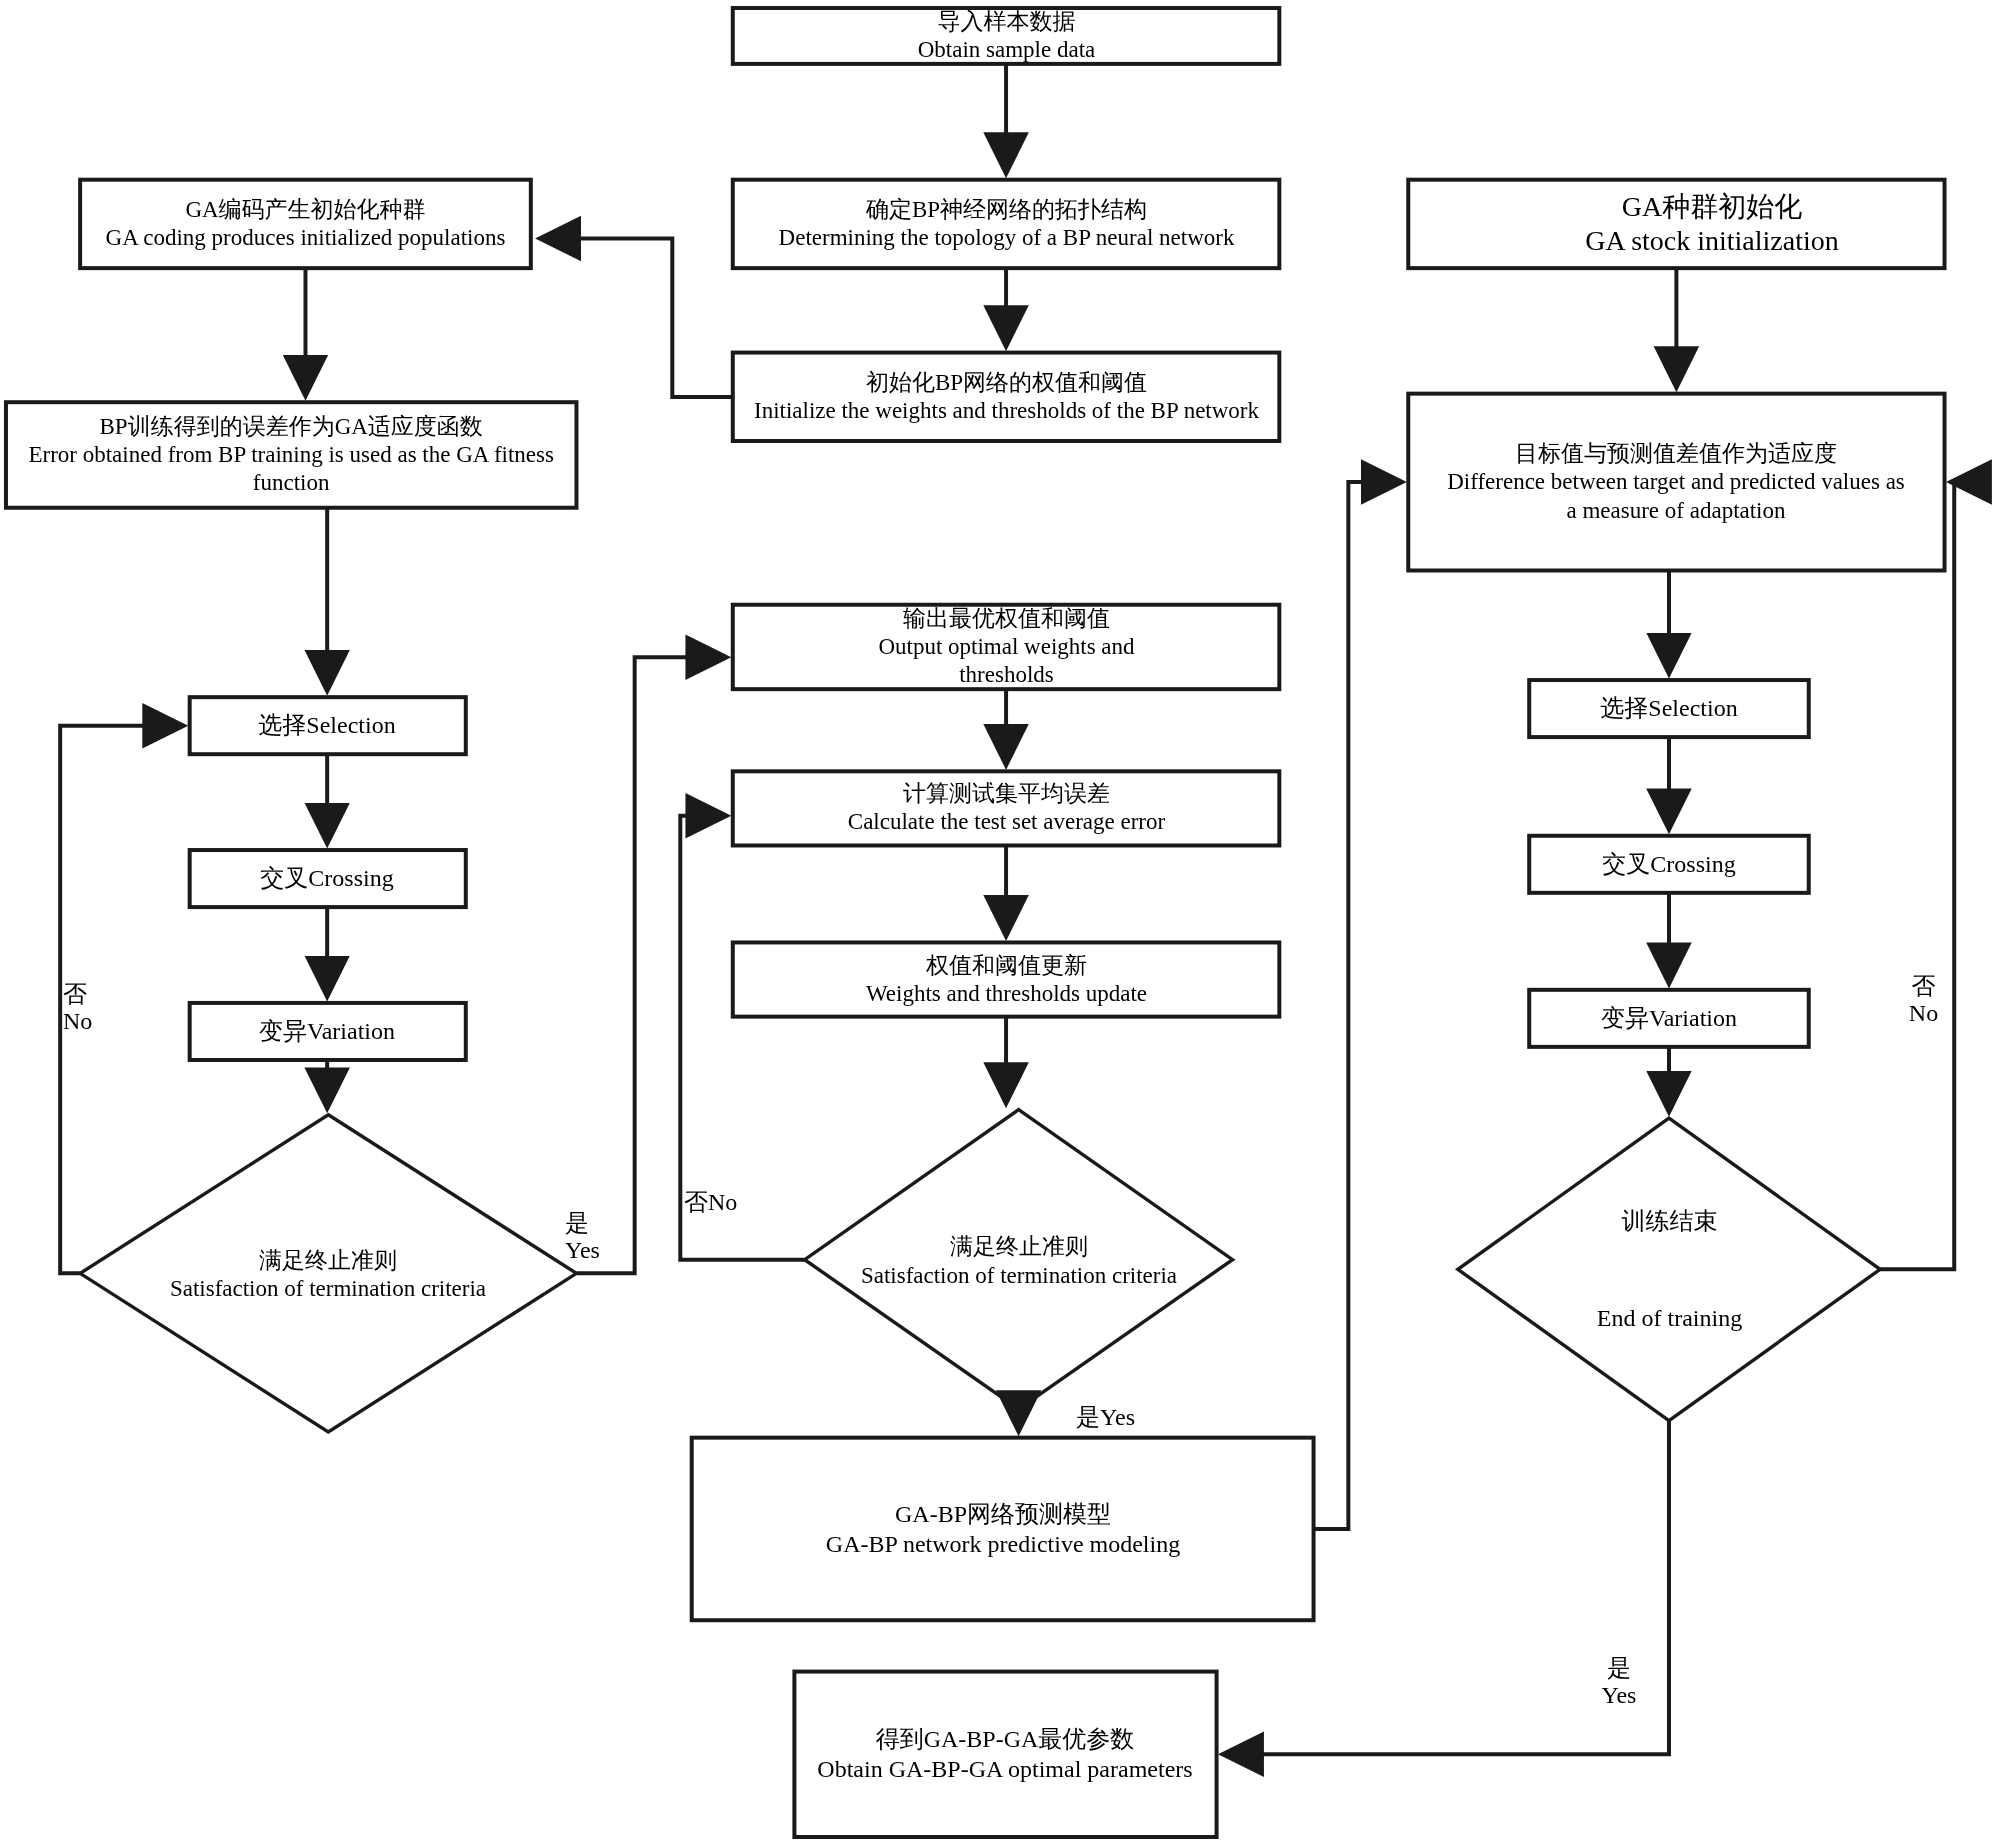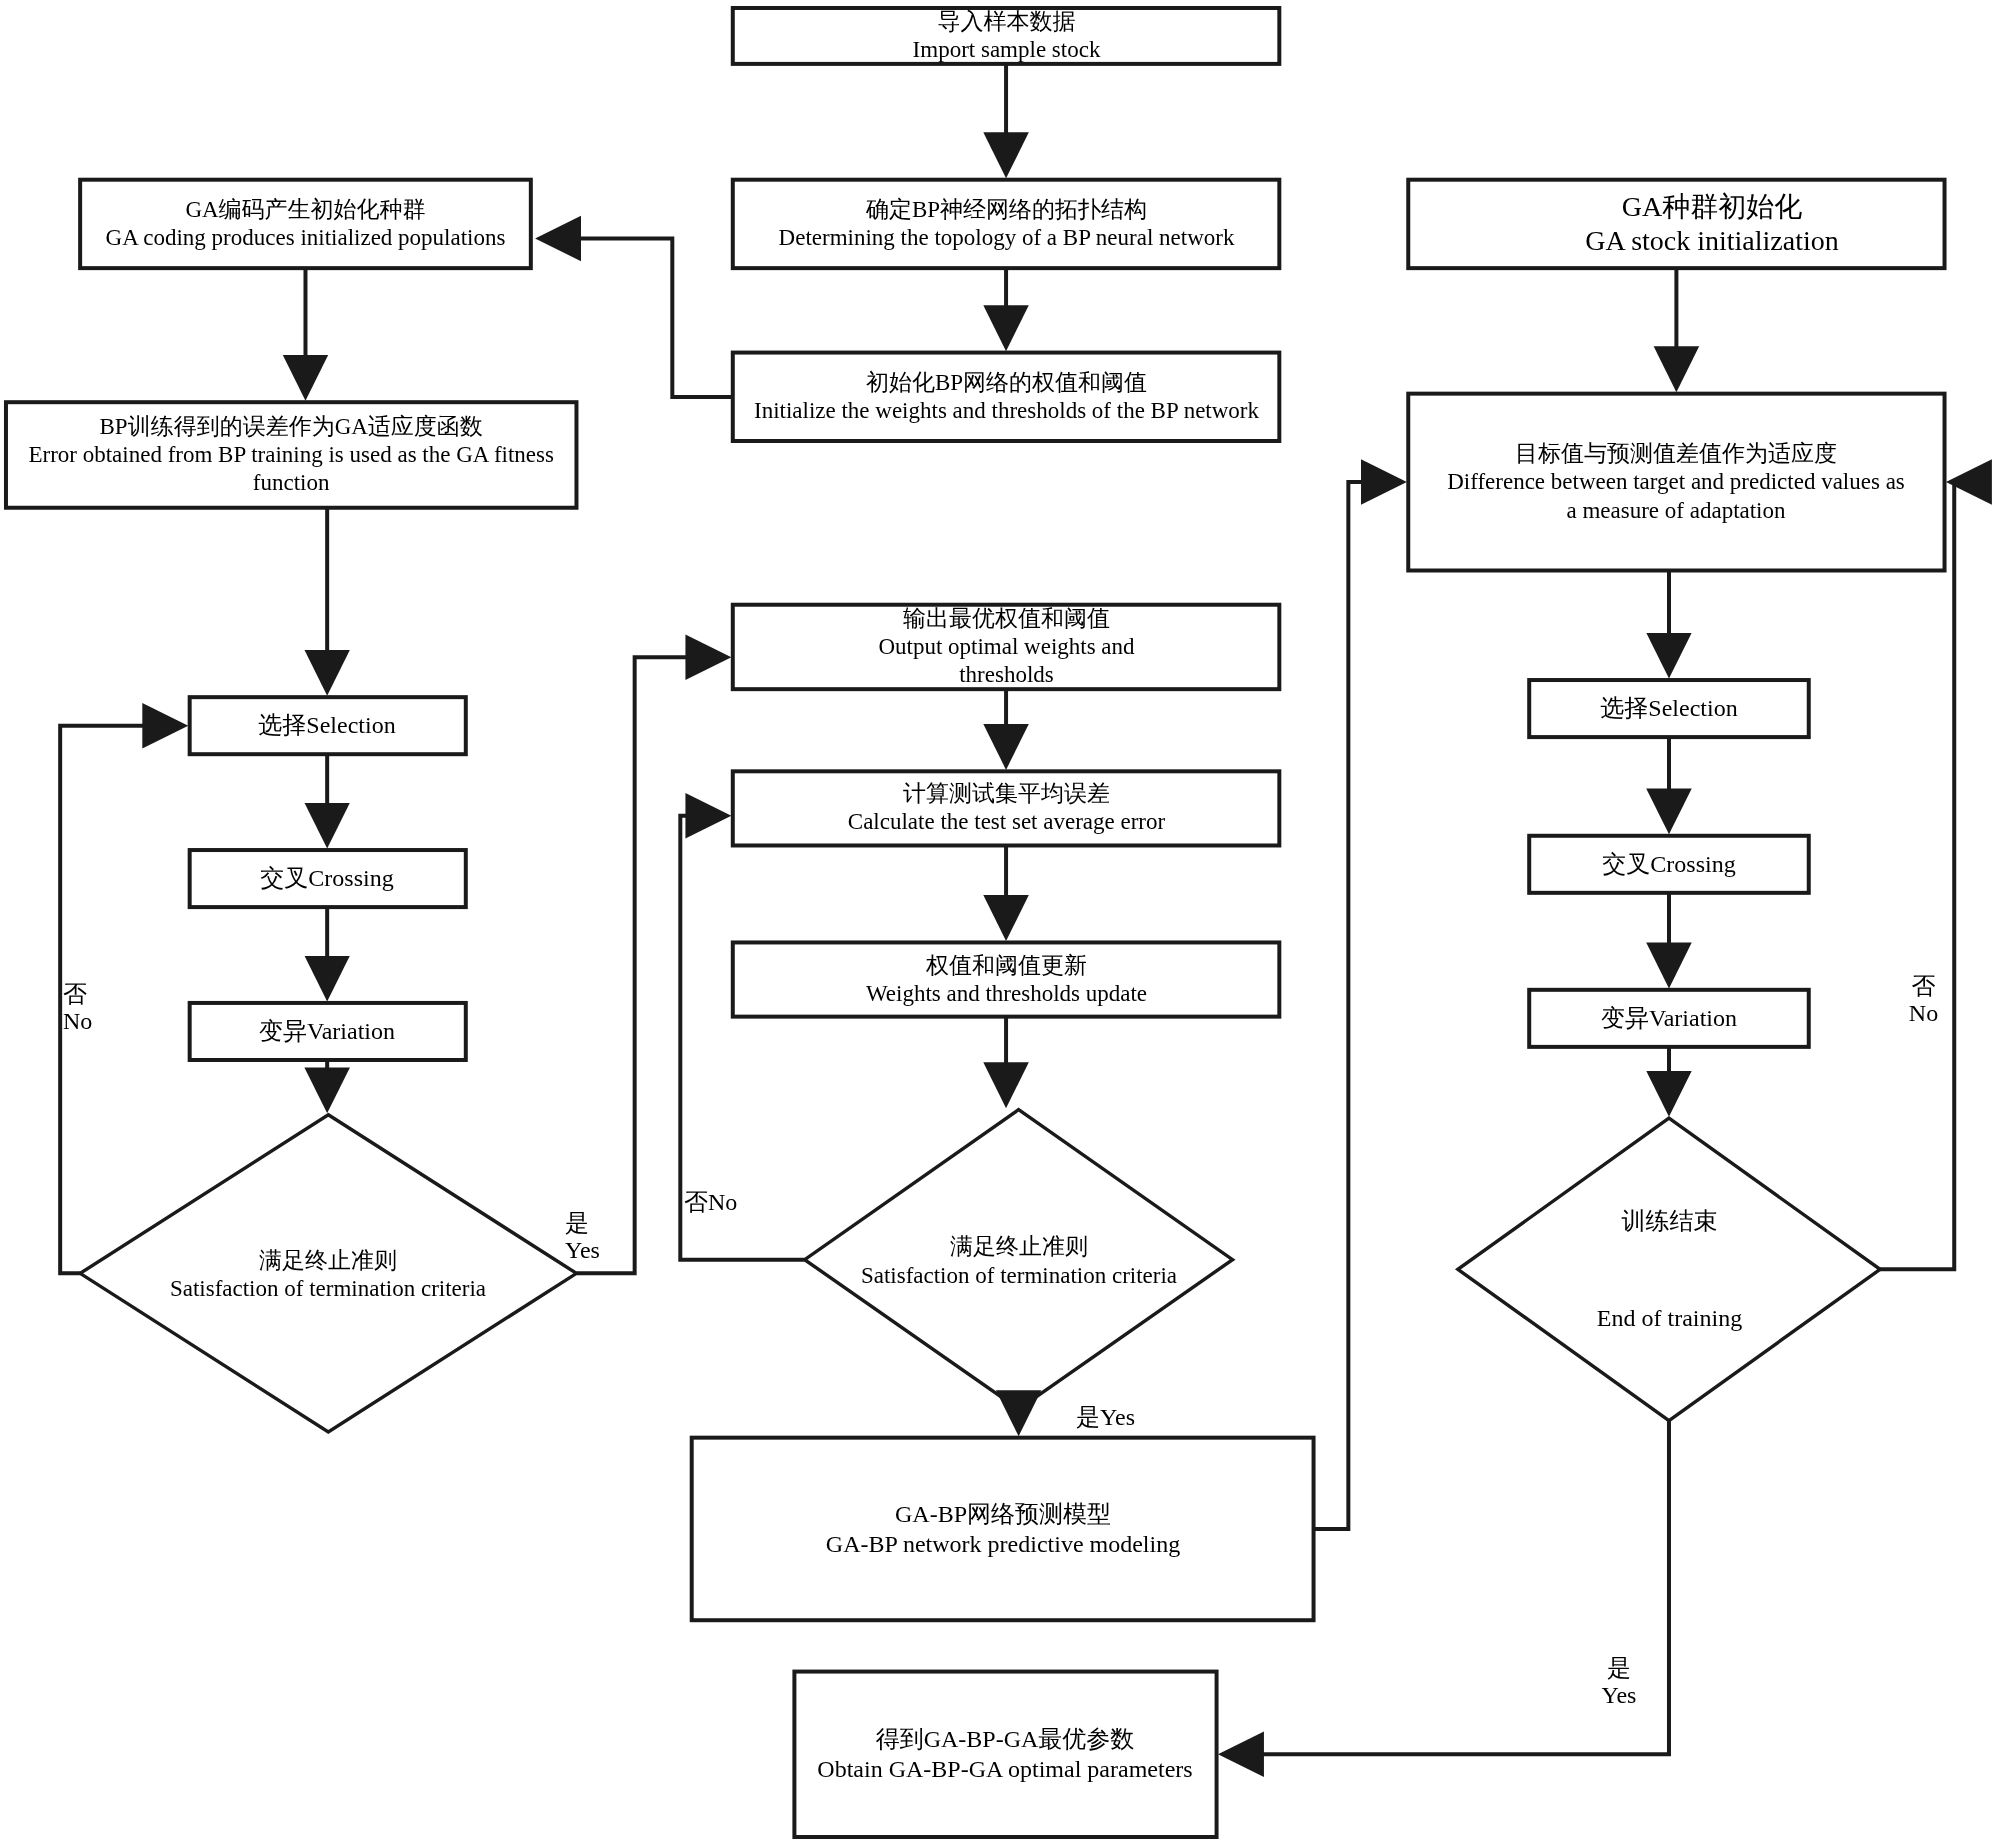--- a/index.html
+++ b/index.html
@@ -93,21 +93,21 @@
       <path d="M2925,1835 L2925,1947" marker-end="url(#ah)"></path>
 
       <path d="M3295,2225 L3425,2225 L3425,845 L3421,845" marker-end="url(#ah)"></path>
 
       <path d="M2925,2490 L2925,3075 L2145,3075" marker-end="url(#ah)"></path>
     </g>
   </svg>
 
   <div class="node-text" style="left:733px;top:8px;width:547px;height:56px;font-size:23px;">
     <span>导入样本数据</span>
-    <span>Import sample stock</span>
+    <span>Obtain sample data</span>
   </div>
 
   <div class="node-text" style="left:733px;top:180px;width:547px;height:88px;font-size:23px;">
     <span>确定BP神经网络的拓扑结构</span>
     <span style="padding:0 12.6px;">Determining the topology of a BP neural network</span>
   </div>
 
   <div class="node-text" style="left:733px;top:353px;width:547px;height:88px;font-size:23px;">
     <span>初始化BP网络的权值和阈值</span>
     <span style="padding:0 8px;">Initialize the weights and thresholds of the BP network</span>

